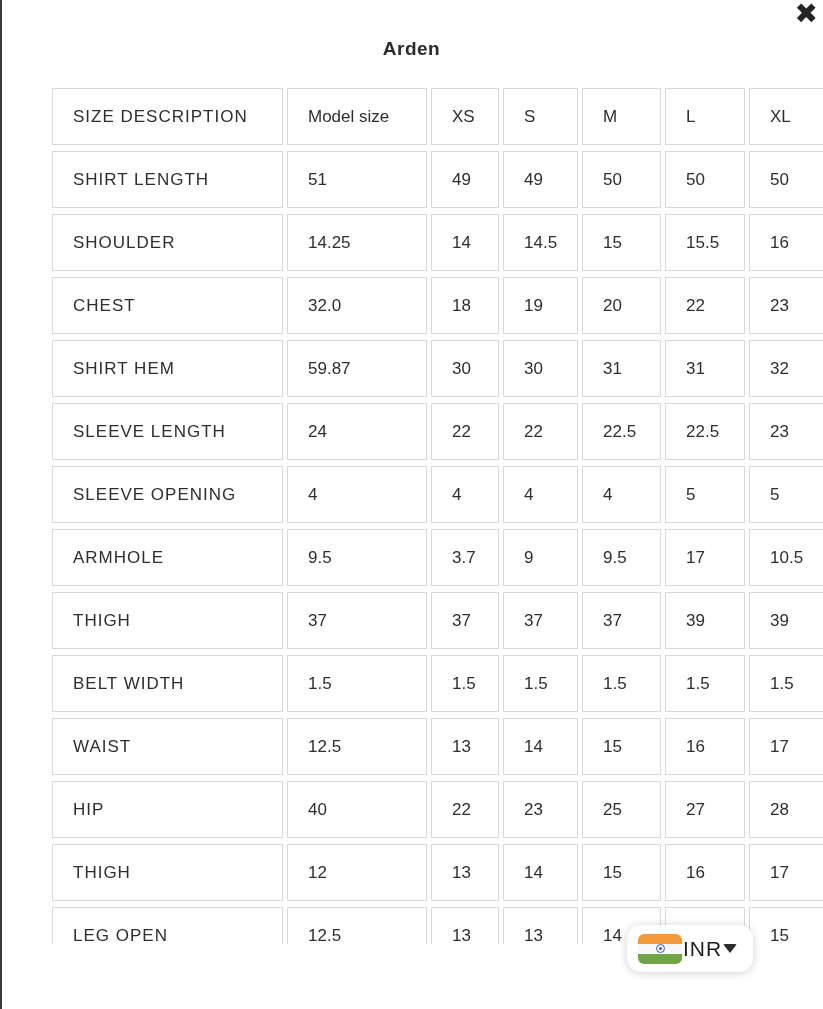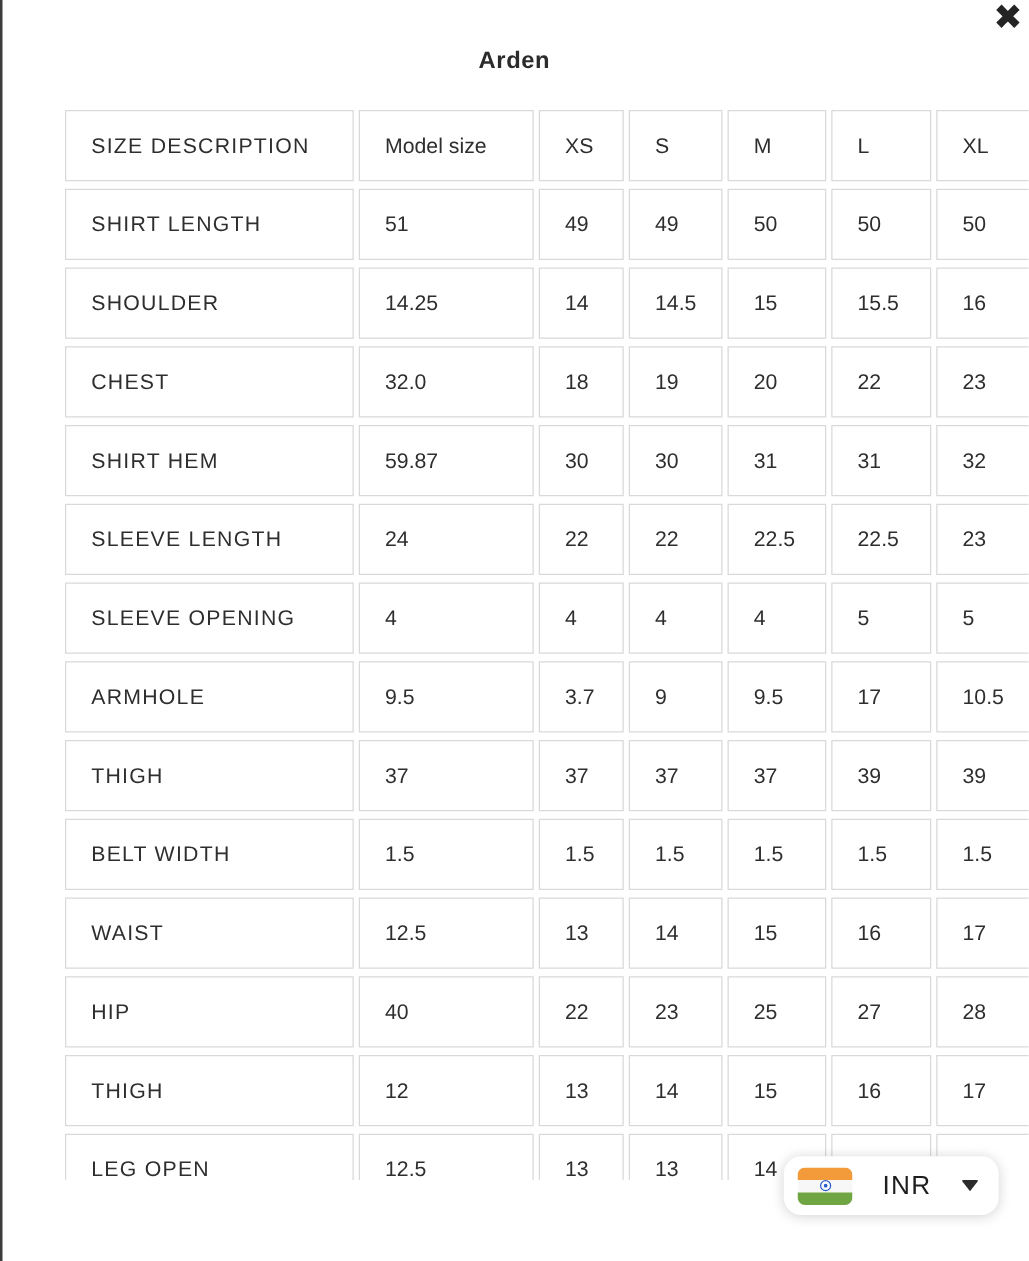--- a/index.html
+++ b/index.html
@@ -80,21 +80,21 @@
     position: absolute;
     left: 627px;
     top: 925px;
     height: 47px;
     background: #ffffff;
     border-radius: 14px;
     box-shadow: 0 1px 10px rgba(0,0,0,0.18);
     display: flex;
     align-items: center;
     padding: 0 16px 0 11px;
-    gap: 24px;
+    gap: 1px;
     cursor: pointer;
     border: none;
     z-index: 5;
   }
   .flag {
     width: 44px;
     height: 30px;
     border-radius: 6px;
     overflow: hidden;
     display: flex;

